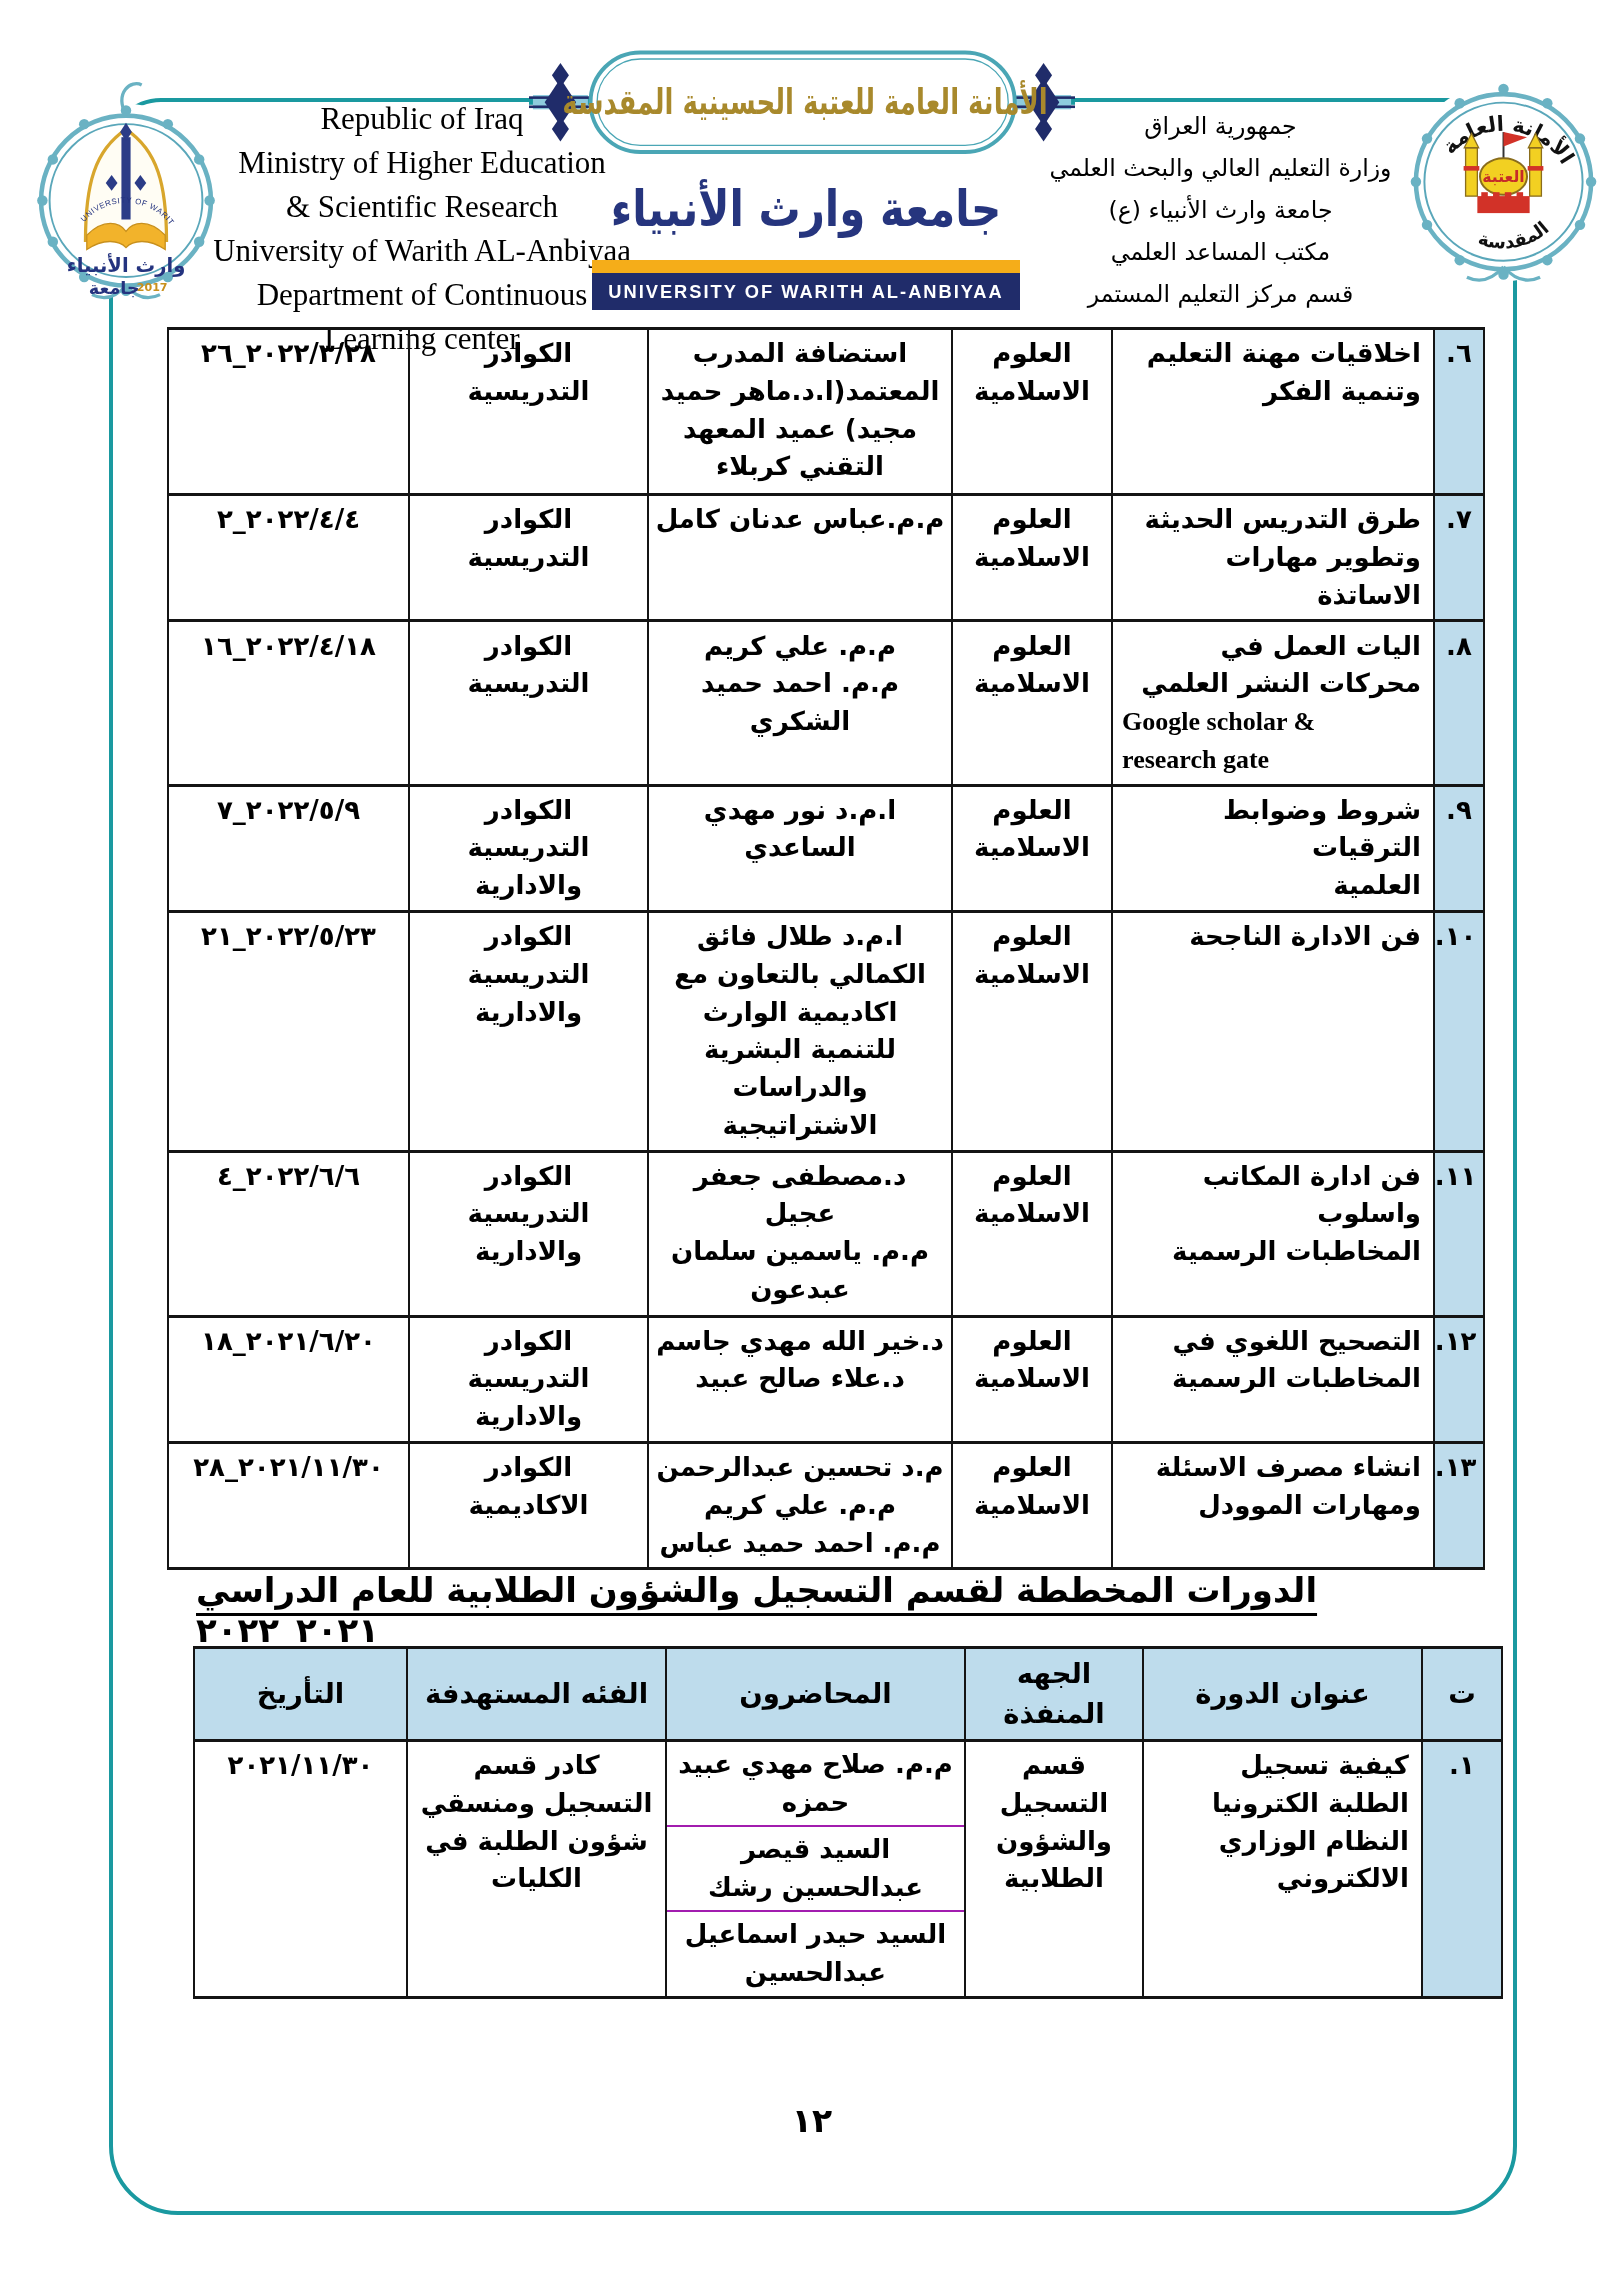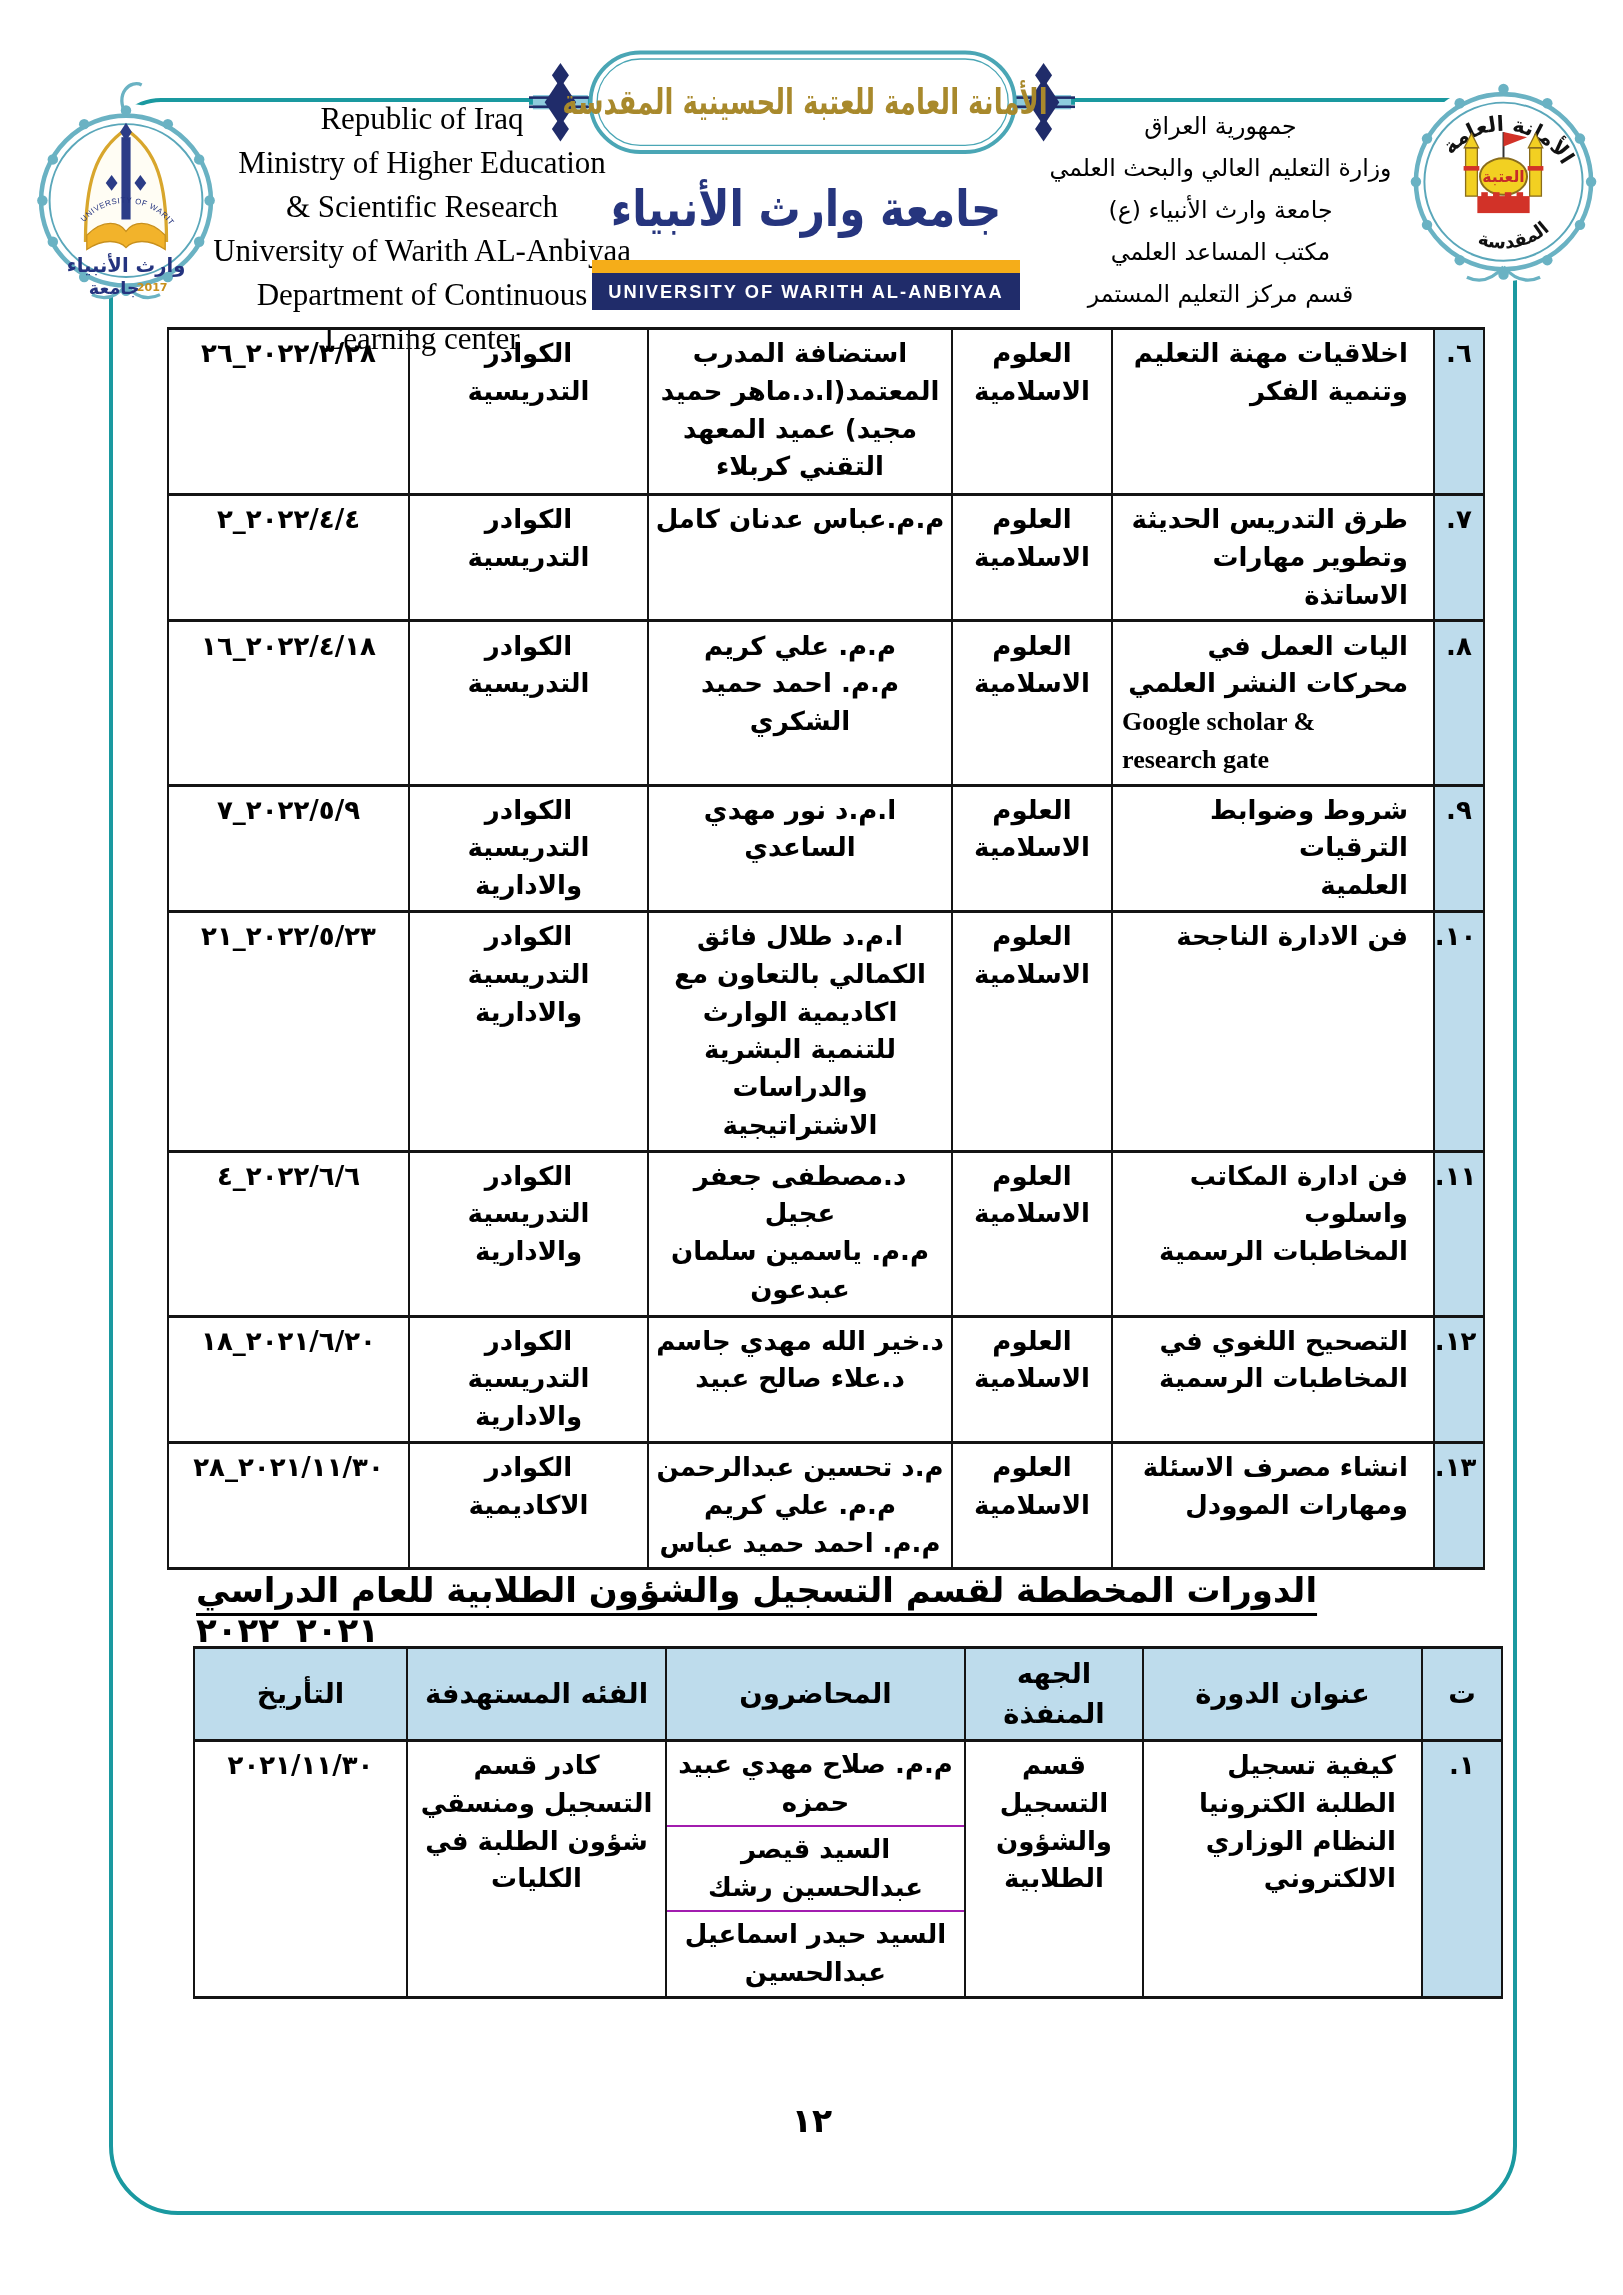--- a/index.html
+++ b/index.html
@@ -44,21 +44,21 @@
   #table1{left:167px;top:327px;width:1316px;}
   #table2{left:193px;top:1646px;width:1308px;}
   td,th{
     border-left:2px solid #141414;border-right:2px solid #141414;
     border-top:3.3px solid #141414;border-bottom:3.3px solid #141414;
     vertical-align:top;padding:5.2px 6.5px;box-sizing:border-box;
     font-size:26px;font-weight:bold;line-height:1.45;
   }
   .blue{background:#bedcec;}
   .c{text-align:center;}
-  .r{text-align:right;padding-right:25px;}
+  .r{text-align:right;padding-right:12px;}
   .ml{white-space:pre-line;}
   .ltr{direction:ltr;unicode-bidi:isolate;display:inline-block;}
   .en-sub{
     direction:ltr;text-align:left;padding-left:2.6px;white-space:pre-line;
     font-family:Liberation Serif, serif;font-weight:bold;font-size:26px;
   }
   #table2 th{vertical-align:middle;text-align:center;font-size:27.5px;}
   .lect-stack{padding:0 !important;}
   .lect-sub{min-height:76px;padding:3.9px 5.2px;border-bottom:2px solid #a21caf;
     white-space:pre-line;text-align:center;box-sizing:border-box;}

